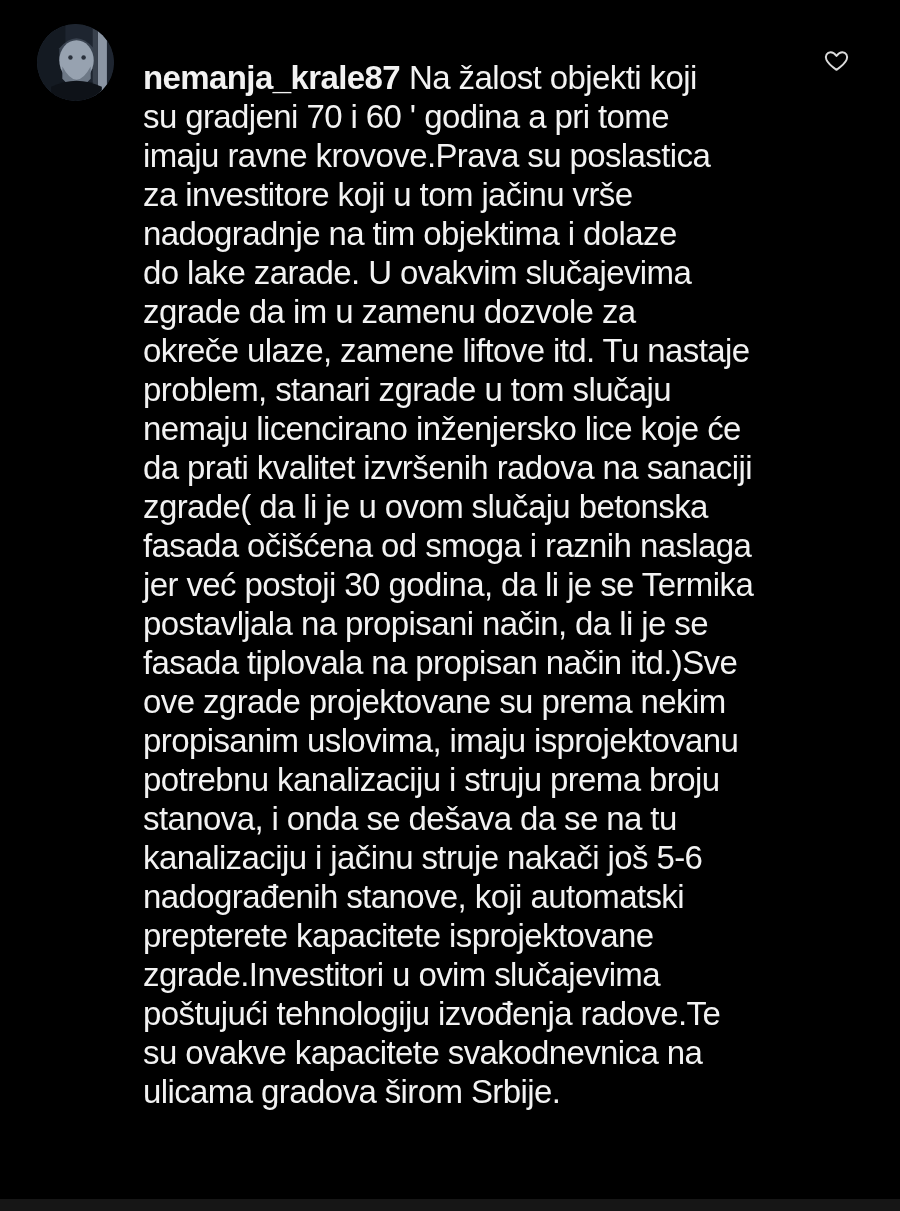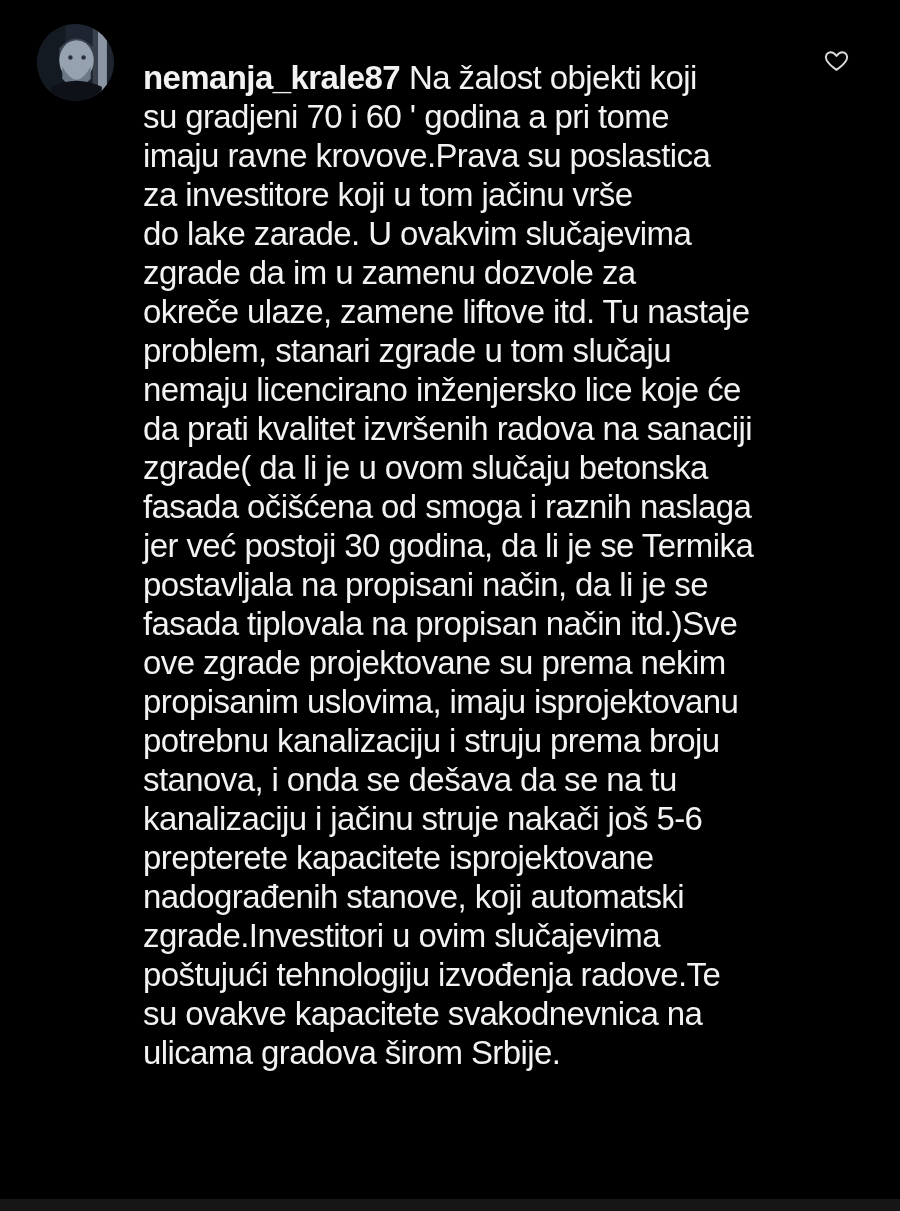--- a/index.html
+++ b/index.html
@@ -94,20 +94,21 @@
       <span class="username">nemanja_krale87</span><span>Na žalost objekti koji</span>
     </div>
     <div>
 
         <div class="line">su gradjeni 70 i 60 ' godina a pri tome</div>
 
         <div class="line">imaju ravne krovove.Prava su poslastica</div>
 
         <div class="line">za investitore koji u tom jačinu vrše</div>
 
+        <div class="line">nadogradnje na tim objektima i dolaze</div>
 
         <div class="line">do lake zarade. U ovakvim slučajevima</div>
 
 
         <div class="line">zgrade da im u zamenu dozvole za</div>
 
 
         <div class="line">okreče ulaze, zamene liftove itd. Tu nastaje</div>
 
         <div class="line">problem, stanari zgrade u tom slučaju</div>
@@ -129,23 +130,23 @@
         <div class="line">ove zgrade projektovane su prema nekim</div>
 
         <div class="line">propisanim uslovima, imaju isprojektovanu</div>
 
         <div class="line">potrebnu kanalizaciju i struju prema broju</div>
 
         <div class="line">stanova, i onda se dešava da se na tu</div>
 
         <div class="line">kanalizaciju i jačinu struje nakači još 5-6</div>
 
+        <div class="line">nadograđenih stanove, koji automatski</div>
+
         <div class="line">prepterete kapacitete isprojektovane</div>
-
-        <div class="line">nadograđenih stanove, koji automatski</div>
 
         <div class="line">zgrade.Investitori u ovim slučajevima</div>
 
 
         <div class="line">poštujući tehnologiju izvođenja radove.Te</div>
 
         <div class="line">su ovakve kapacitete svakodnevnica na</div>
 
         <div class="line">ulicama gradova širom Srbije.</div>
       </div>

